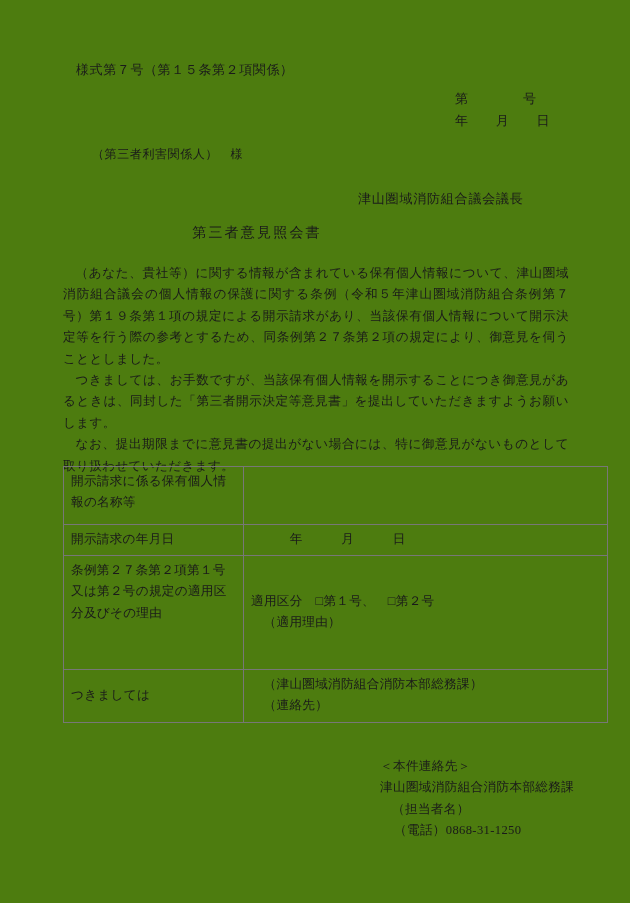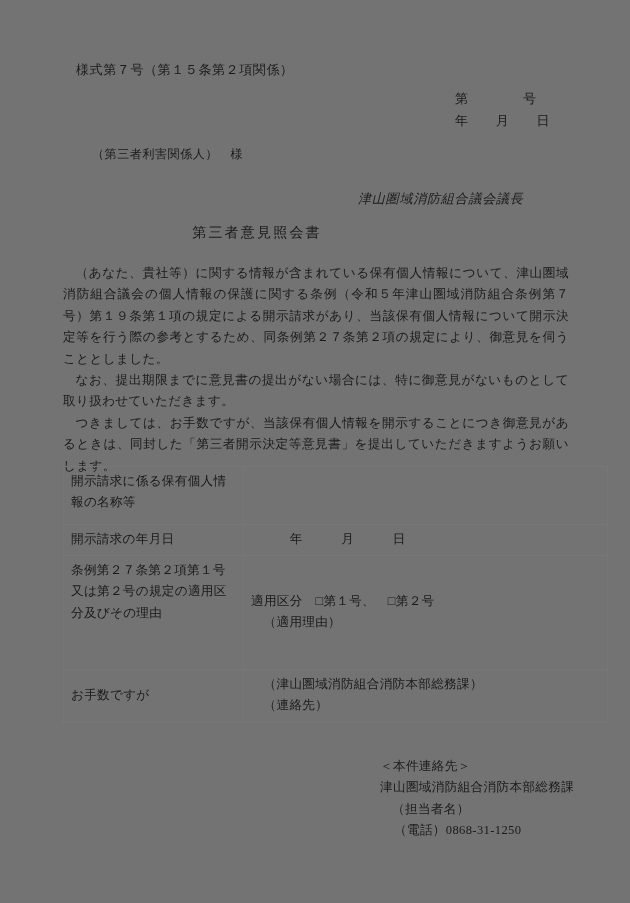--- a/index.html
+++ b/index.html
@@ -13,21 +13,21 @@
     position: relative;
     font-family: "Liberation Serif", "DejaVu Serif", serif;
     color: #1a1a1a;
     -webkit-font-smoothing: antialiased;
   }
   .page {
     position: absolute;
     left: 0; top: 0;
     width: 630px;
     height: 903px;
-    background: #737373;
+    background: #4d7c0f;
     overflow: hidden;
   }
 
   
   .form-no {
     position: absolute;
     left: 76px;
     top: 61px;
     font-size: 13px;
     letter-spacing: 0.6px;
@@ -54,21 +54,20 @@
     letter-spacing: 0.6px;
     white-space: pre;
   }
   .issuer {
     position: absolute;
     left: 358px;
     top: 190px;
     font-size: 13px;
     letter-spacing: 0.8px;
     white-space: nowrap;
-    font-style: italic;
   }
   .doc-title {
     position: absolute;
     left: 0;
     top: 224px;
     width: 514px;
     text-align: center;
     font-size: 14px;
     letter-spacing: 2.2px;
   }
@@ -164,22 +163,22 @@
   </div>
 
   <div class="addressee">（第三者利害関係人）　様</div>
 
   <div class="issuer">津山圏域消防組合議会議長</div>
 
   <div class="doc-title">第三者意見照会書</div>
 
   <div class="body-text">
     <p>（あなた、貴社等）に関する情報が含まれている保有個人情報について、津山圏域消防組合議会の個人情報の保護に関する条例（令和５年津山圏域消防組合条例第７号）第１９条第１項の規定による開示請求があり、当該保有個人情報について開示決定等を行う際の参考とするため、同条例第２７条第２項の規定により、御意見を伺うこととしました。</p>
+    <p>つきましては、お手数ですが、当該保有個人情報を開示することにつき御意見があるときは、同封した「第三者開示決定等意見書」を提出していただきますようお願いします。</p>
     <p>なお、提出期限までに意見書の提出がない場合には、特に御意見がないものとして取り扱わせていただきます。</p>
-    <p>つきましては、お手数ですが、当該保有個人情報を開示することにつき御意見があるときは、同封した「第三者開示決定等意見書」を提出していただきますようお願いします。</p>
   </div>
 
   <table class="form-table">
     <tbody>
       <tr class="row-tall-a">
         <td class="label tall">開示請求に係る保有個人情報の名称等</td>
         <td class="value"></td>
       </tr>
       <tr>
         <td class="label">開示請求の年月日</td>
@@ -188,21 +187,21 @@
         </td>
       </tr>
       <tr class="row-tall-b">
         <td class="label tall">条例第２７条第２項第１号又は第２号の規定の適用区分及びその理由</td>
         <td class="value mid">
           <div class="cell-line">適用区分　□第１号、　□第２号</div>
           <div class="cell-line indent">（適用理由）</div>
         </td>
       </tr>
       <tr>
-        <td class="label">お手数ですが</td>
+        <td class="label">つきましては</td>
         <td class="value mid">
           <div class="cell-line indent">（津山圏域消防組合消防本部総務課）</div>
           <div class="cell-line indent">（連絡先）</div>
         </td>
       </tr>
     </tbody>
   </table>
 
   <div class="contact-block">
     <div class="line">＜本件連絡先＞</div>

